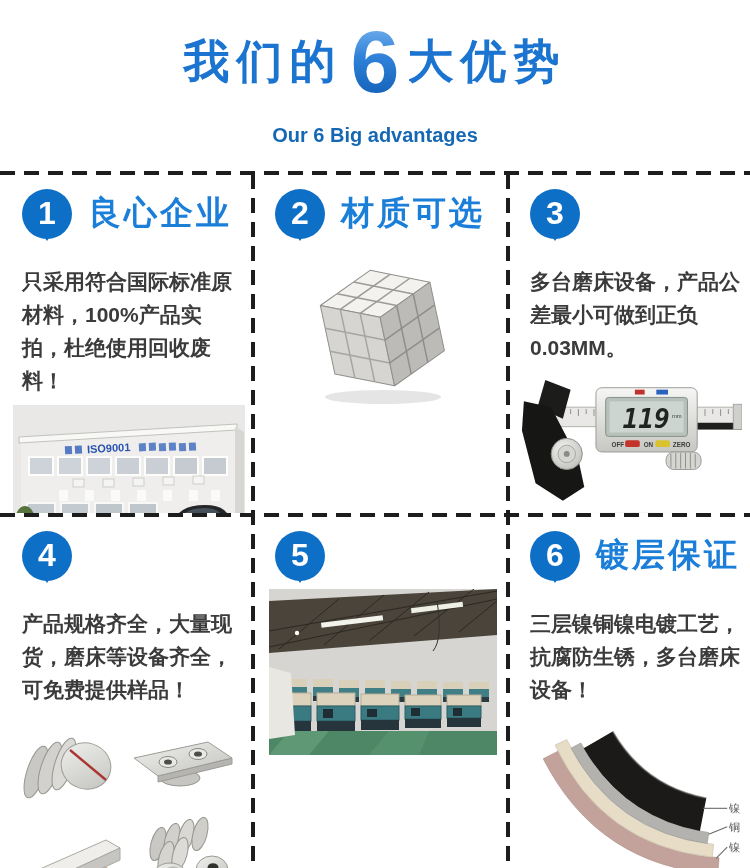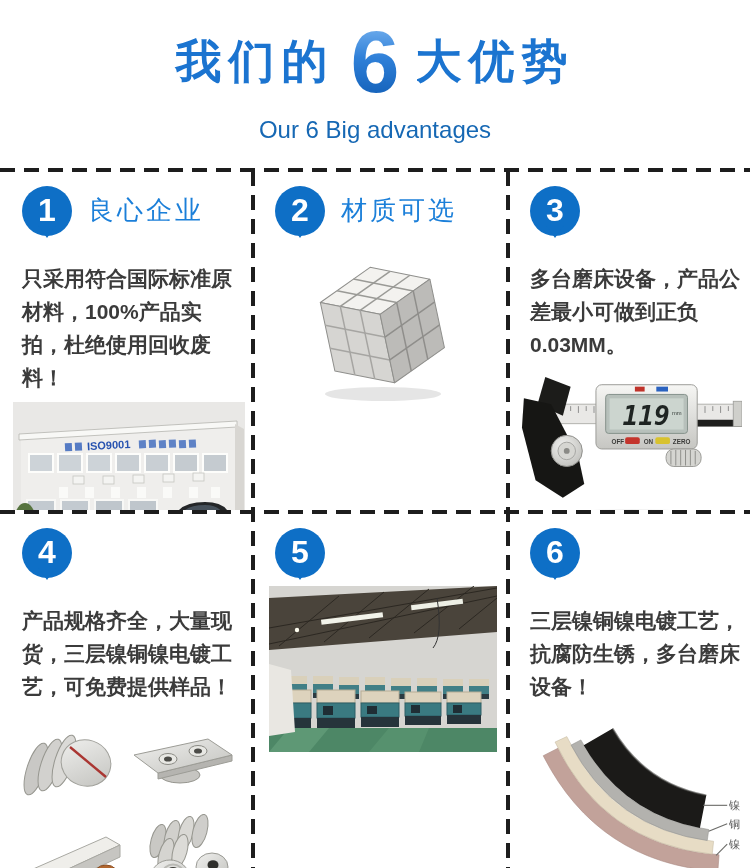--- a/index.html
+++ b/index.html
@@ -2,46 +2,46 @@
 <html><head>
 <meta charset="utf-8">
 <style>
   html,body{margin:0;padding:0;}
   body{
     width:750px;height:868px;background:#ffffff;overflow:hidden;
     font-family:"Liberation Sans","DejaVu Sans",sans-serif;
   }
   
   .header{text-align:center;padding-top:20px;}
-  .title-row{display:flex;justify-content:center;align-items:center;gap:8px;}
+  .title-row{display:flex;justify-content:center;align-items:center;gap:0;}
   .title-part{font-size:46px;font-weight:bold;color:#1b74d0;letter-spacing:7px;}
   .big-num{
     font-size:88px;font-weight:bold;line-height:.95;padding:0 8px;
     background:linear-gradient(180deg,#7db6f1 0%,#2f80d8 45%,#0f5cb4 100%);
     -webkit-background-clip:text;background-clip:text;color:transparent;
   }
-  .subtitle{margin-top:12px;font-size:24px;font-weight:400;color:#1668b4;}
+  .subtitle{margin-top:20px;font-size:20px;font-weight:700;color:#1668b4;}
   
   .grid{position:relative;margin-top:24px;height:700px;}
   .hline{position:absolute;left:0;width:750px;height:4px;
     background:repeating-linear-gradient(90deg,#1d1d1d 0 15px,transparent 15px 24px);}
   .hline.top{top:0;} .hline.mid{top:342px;}
   .vline{position:absolute;top:3px;bottom:0;width:4px;
     background:repeating-linear-gradient(180deg,#1d1d1d 0 15px,transparent 15px 24px);}
   .vline.v1{left:251px;} .vline.v2{left:506px;}
   .cells{display:grid;grid-template-columns:253px 255px 242px;grid-template-rows:342px 358px;}
   
   .card{box-sizing:border-box;padding:18px 8px 0 12px;overflow:hidden;}
   .card-head{display:flex;align-items:center;gap:16px;padding-left:10px;}
   .badge{position:relative;flex:0 0 auto;width:50px;height:50px;border-radius:50%;
     background:#0e6fc6;display:flex;align-items:center;justify-content:center;
     color:#fff;font-size:32px;font-weight:bold;}
   .badge::after{content:"";position:absolute;left:50%;transform:translateX(-50%);
     bottom:-11px;width:0;height:0;border:9px solid transparent;border-top:13px solid #0e6fc6;}
-  .card-title{font-size:26px;font-weight:normal;color:#1b7fd9;letter-spacing:3px;white-space:nowrap;}
+  .card-title{font-size:33px;font-weight:bold;color:#1b7fd9;letter-spacing:3px;white-space:nowrap;}
   .card-desc{margin-top:26px;padding-left:10px;padding-right:2px;
     font-size:21px;line-height:1.58;font-weight:600;color:#3b3b3b;}
   .photo{margin-top:8px;display:flex;justify-content:center;}
   .photo svg{display:block;}
 </style>
 </head>
 <body>
 
 <div class="header">
   <div class="title-row">
@@ -236,21 +236,21 @@
         </svg>
       </div>
     </div>
 
     <div class="card">
       <div class="card-head">
         <div class="badge">
             <span>4</span>
           </div>
       </div>
-      <div class="card-desc">产品规格齐全，大量现货，三层镍铜镍电镀工艺，可免费提供样品！</div>
+      <div class="card-desc">产品规格齐全，大量现货，磨床等设备齐全，可免费提供样品！</div>
       <div class="photo">
         <svg width="230" height="192" viewBox="0 0 230 192">
           <defs>
             <linearGradient id="silG" x1="0" y1="0" x2="1" y2="1">
               <stop offset="0" stop-color="#f0f0ee"></stop>
                 <stop offset="1" stop-color="#c2c2be"></stop>
             </linearGradient>
           </defs>
           <g>
             <ellipse cx="22" cy="58" rx="9" ry="27" fill="#c9c8c5" stroke="#96968f" transform="rotate(18 22 58)"></ellipse>
@@ -396,20 +396,21 @@
           <polygon points="0,78 22,84 26,146 0,150" fill="#e9e7e2"></polygon>
         </svg>
       </div>
     </div>
 
     <div class="card">
       <div class="card-head">
         <div class="badge">
             <span>6</span>
           </div>
+        <div class="card-title">镀层保证</div>
       </div>
       <div class="card-desc">三层镍铜镍电镀工艺，抗腐防生锈，多台磨床设备！</div>
       <div class="photo">
         <svg width="230" height="172" viewBox="0 0 240 178">
           <path d="M213.9,169.4 Q84.2,160.3 25.1,44.4 L41.1,36.2 Q95.5,143.2 215.2,151.5 Z" fill="#c2a29a" stroke="#a88880" stroke-width="0.6"></path>
           <path d="M207.8,150.8 Q88.6,138.3 37.9,29.6 L50.6,23.7 Q97.9,125.2 209.3,136.9 Z" fill="#e7dcc5" stroke="#c6bba2" stroke-width="0.6"></path>
           <path d="M202.4,136.1 Q102.5,122 55.2,32.9 L65.8,27.3 Q110.2,111 204.1,124.2 Z" fill="#b3b2ae" stroke="#93928e" stroke-width="0.6"></path>
           <path d="M194.5,122.6 Q111.3,106.5 68.9,33 L100.1,15 Q134.2,74.2 201.4,87.2 Z" fill="#1b1a18"></path>
           <path d="M100.1,15 Q134.2,74.2 201.4,87.2" fill="none" stroke="#4a4a46" stroke-width="2" opacity="0.6"></path>
           <g stroke="#6b6b68" stroke-width="1.2" fill="none">

